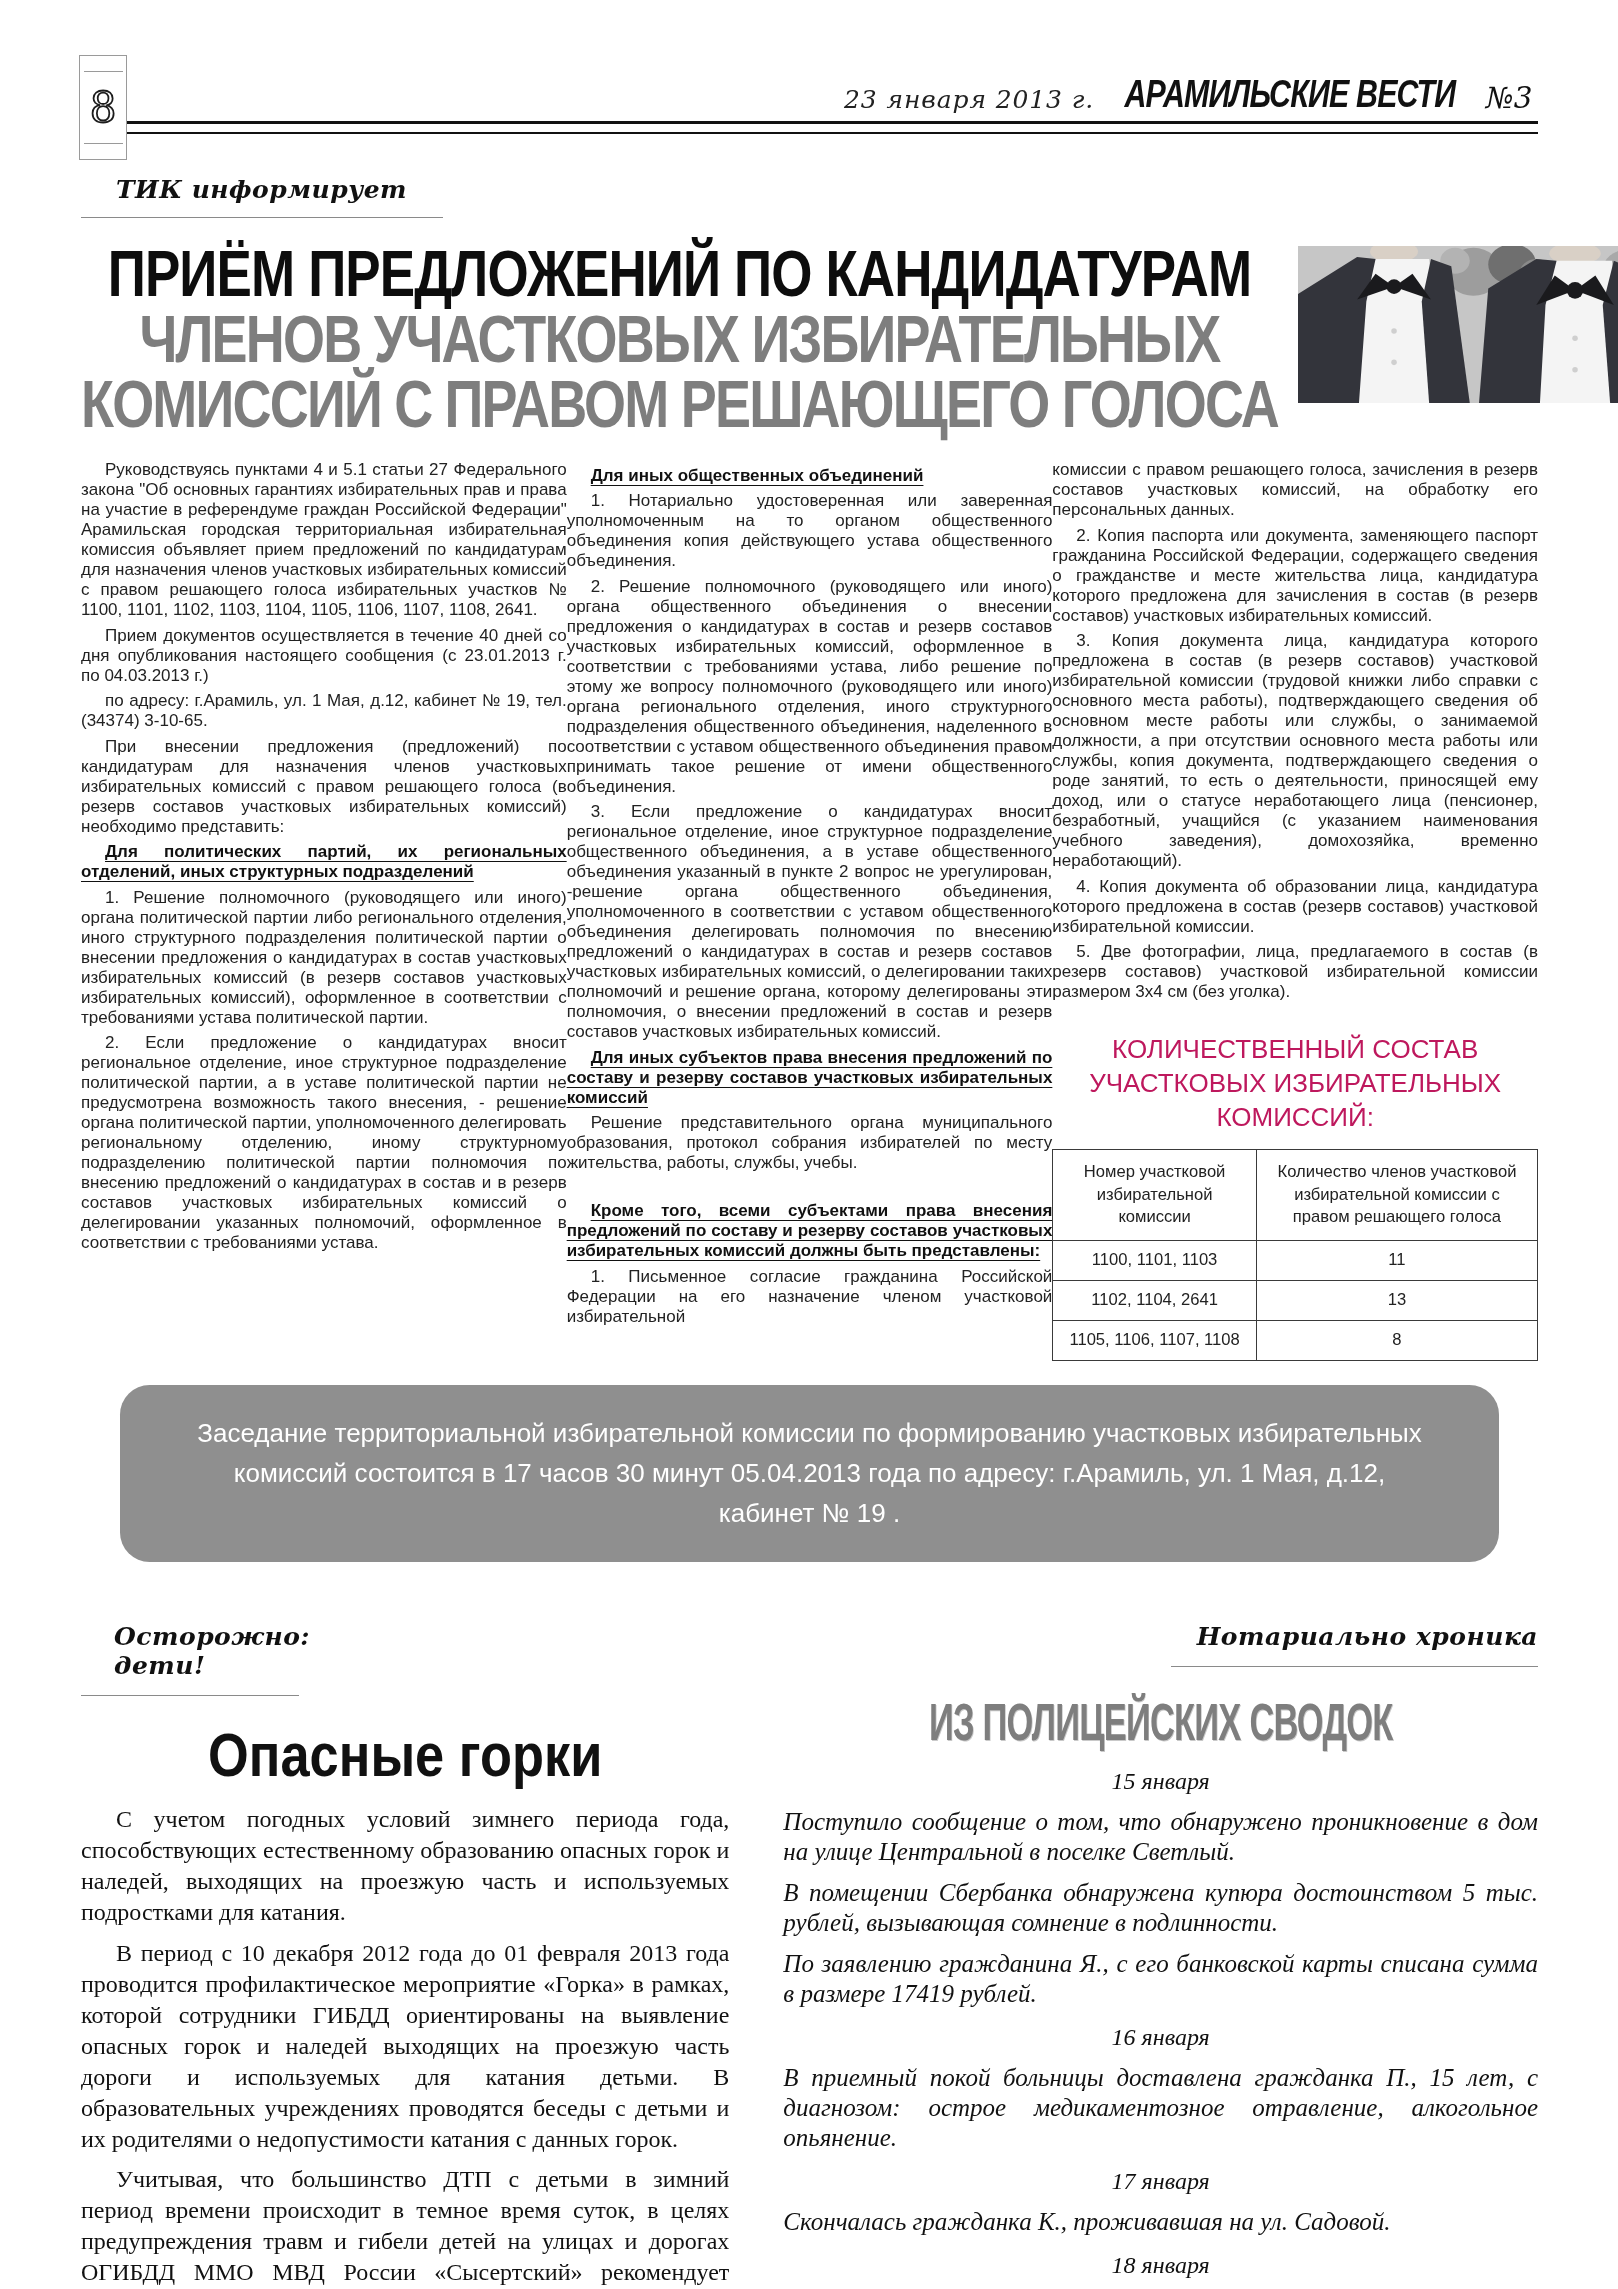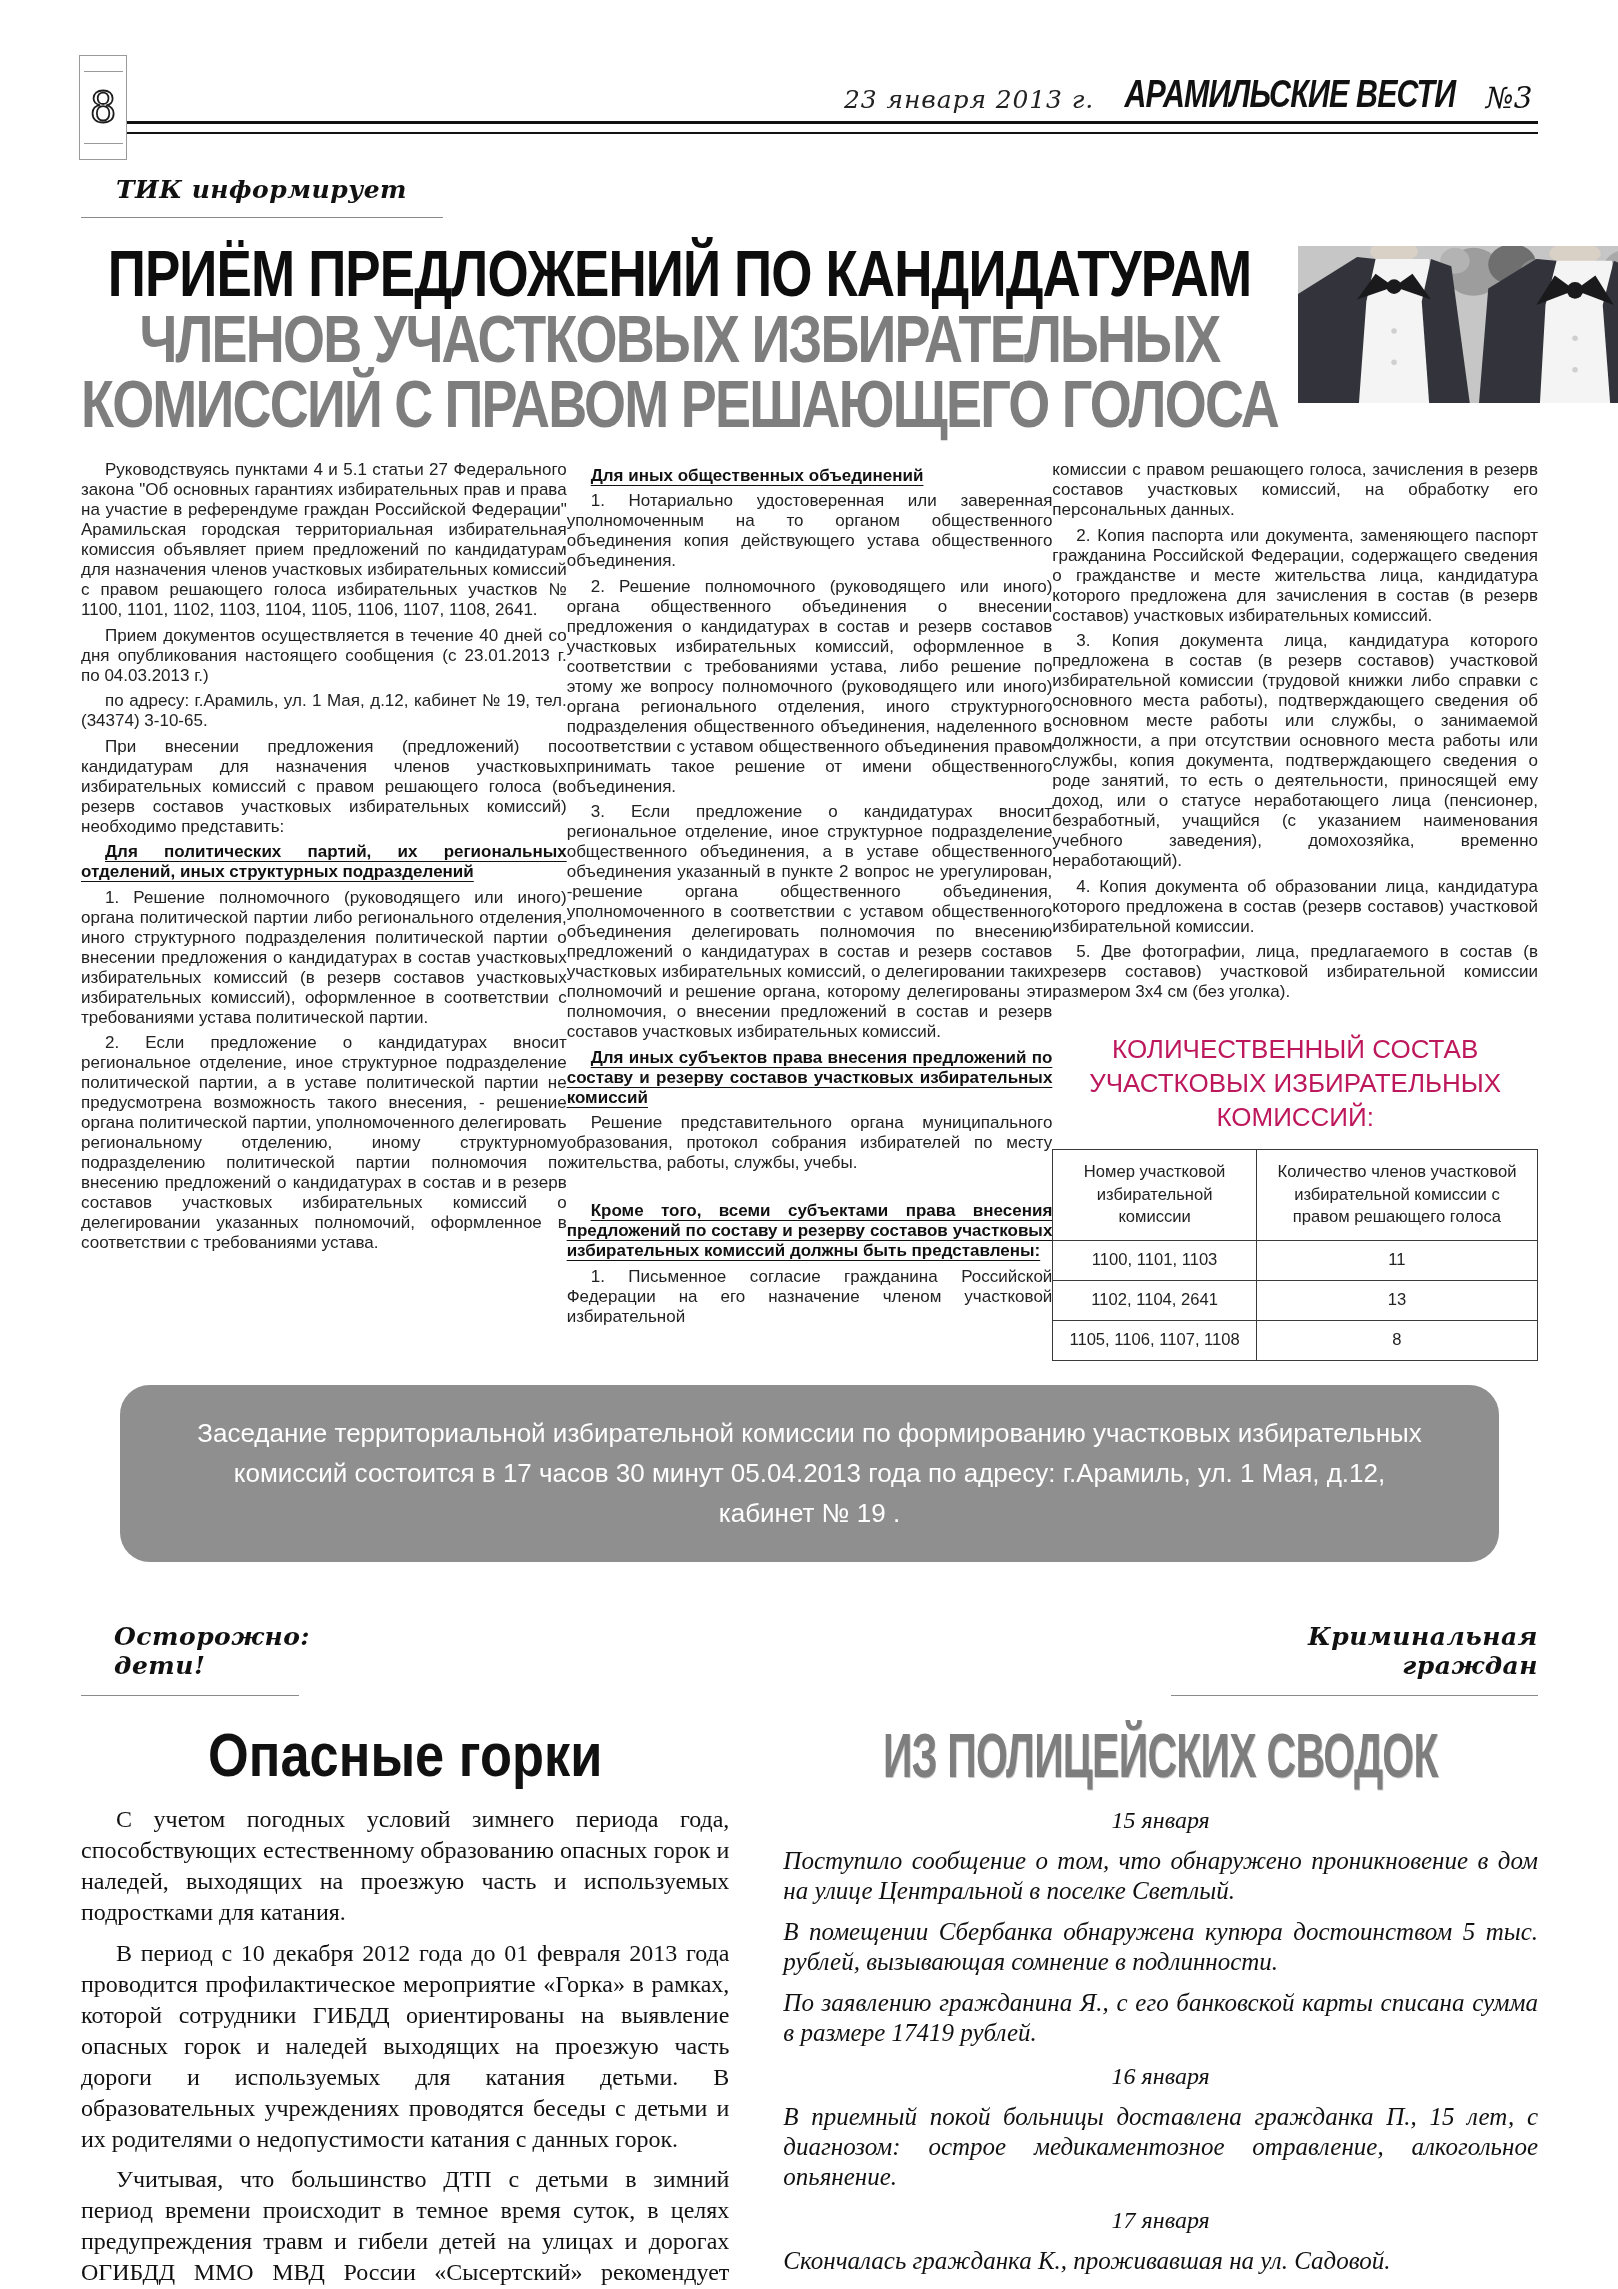--- a/index.html
+++ b/index.html
@@ -108,21 +108,21 @@
   }
   .label-block-right{
     width:367px;margin-left:auto;border-bottom:1.8px solid #8a8a8a;
     padding:3.7px 0 14.8px 0;box-sizing:border-box;text-align:right;
   }
   .art-title-left{
     text-align:center;margin:28px 0 18.5px 0;font-weight:700;font-size:54px;color:#111;
   }
   .art-title-left span{display:inline-block;transform:scale(0.97,1.12);transform-origin:center;}
   .art-title-right{
-    text-align:center;margin:31px 0 20px 0;font-weight:700;font-size:50px;
+    text-align:center;margin:31px 0 20px 0;font-weight:700;font-size:42px;
     color:var(--headline_gray,#7e7e7e);white-space:nowrap;text-decoration:underline;
   }
   .art-title-right span{
     display:inline-block;transform:scale(0.82,1.25);transform-origin:center;
     letter-spacing:-0.9px;text-shadow:0.9px 0.9px 0 #c9c9c9;
   }
   .serif-art p{
     font-family:"Liberation Serif", serif;font-size:24px;line-height:31px;
     text-align:justify;text-indent:35px;margin:0 0 9.2px 0;color:#111;
   }
@@ -259,21 +259,21 @@
       </div>
       <div class="art-title-left"><span>Опасные горки</span></div>
       <p>С учетом погодных условий зимнего периода года, способствующих естественному образованию опасных горок и наледей, выходящих на проезжую часть и используемых подростками для катания.</p>
       <p>В период с 10 декабря 2012 года до 01 февраля 2013 года проводится профилактическое мероприятие «Горка» в рамках, которой сотрудники ГИБДД ориентированы на выявление опасных горок и наледей выходящих на проезжую часть дороги и используемых для катания детьми. В образовательных учреждениях проводятся беседы с детьми и их родителями о недопустимости катания с данных горок.</p>
       <p>Учитывая, что большинство ДТП с детьми в зимний период времени происходит в темное время суток, в целях предупреждения травм и гибели детей на улицах и дорогах ОГИБДД ММО МВД России «Сысертский» рекомендует родителям школьников:</p>
 
     </div>
 
     <div class="bottom-right">
       <div class="label-block-right">
-        <span class="script-label">Криминальная граждан</span>
+        <span class="script-label">Нотариально хроника</span>
       </div>
       <div class="art-title-right"><span>ИЗ ПОЛИЦЕЙСКИХ СВОДОК</span></div>
       <div class="reports">
         <div class="rep-date">15 января</div>
         <p class="rep-item">Поступило сообщение о том, что обнаружено проникновение в дом на улице Центральной в поселке Светлый.</p>
         <p class="rep-item">В помещении Сбербанка обнаружена купюра достоинством 5 тыс. рублей, вызывающая сомнение в подлинности.</p>
         <p class="rep-item">По заявлению гражданина Я., с его банковской карты списана сумма в размере 17419 рублей.</p>
         <div class="rep-date">16 января</div>
         <p class="rep-item">В приемный покой больницы доставлена гражданка П., 15 лет, с диагнозом: острое медикаментозное отравление, алкогольное опьянение.</p>
         <div class="rep-date">17 января</div>

